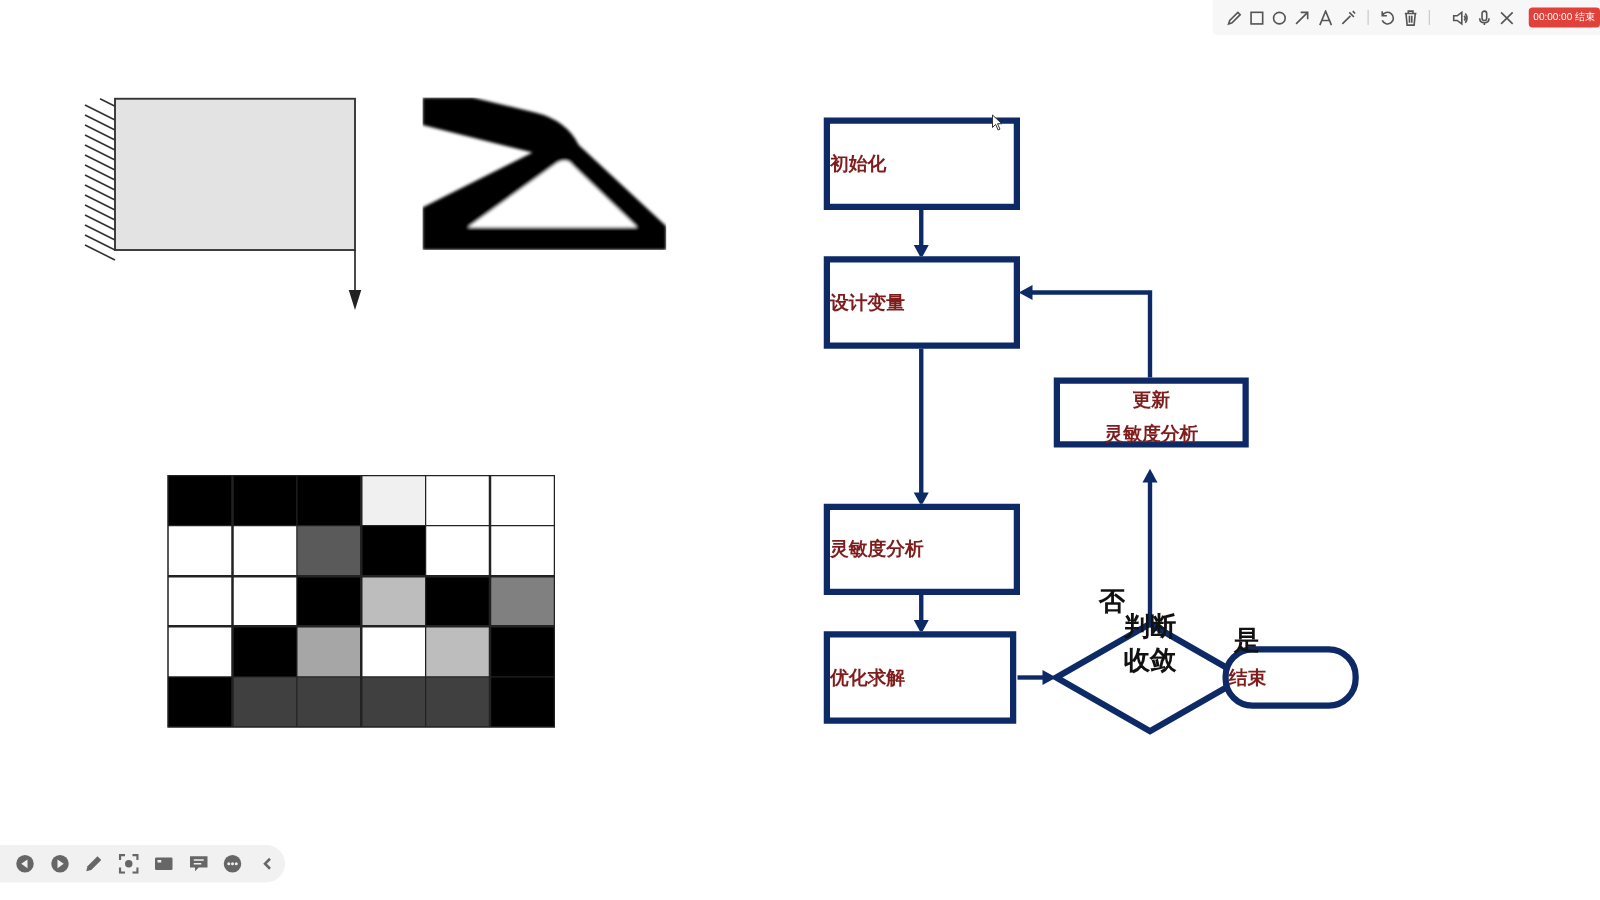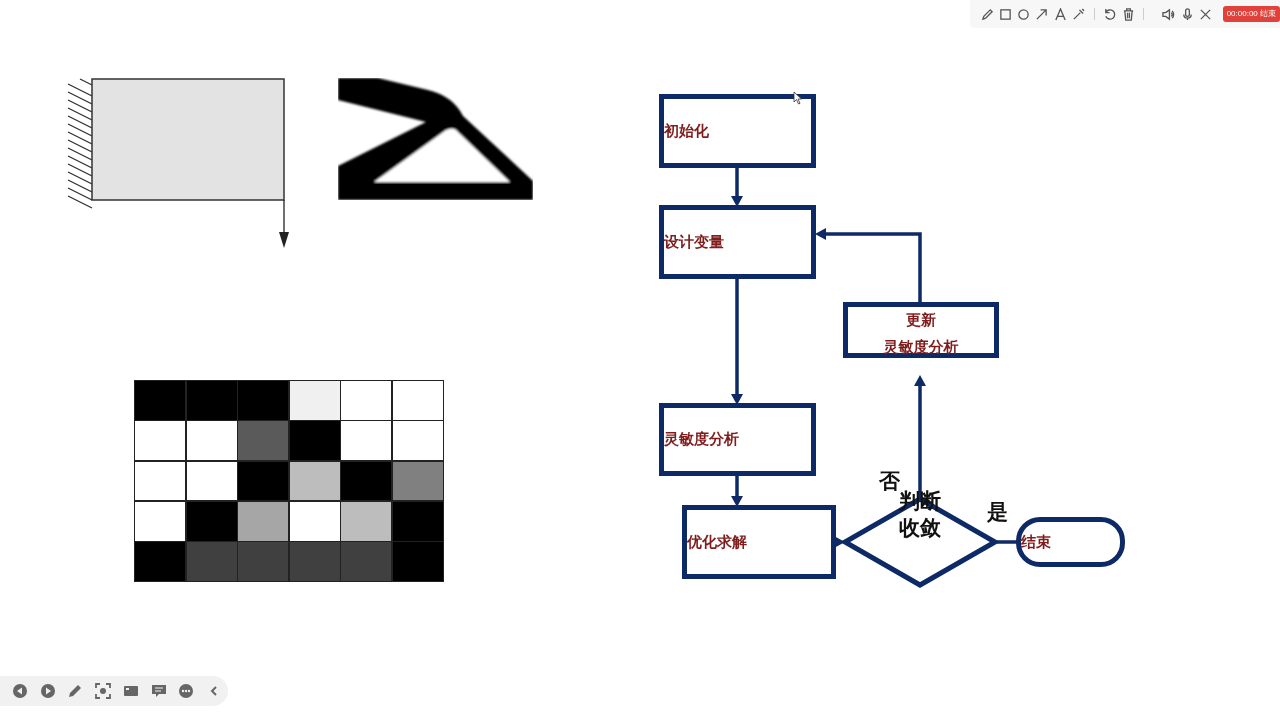--- a/index.html
+++ b/index.html
@@ -156,32 +156,32 @@
 
 <div class="fc-box" style="left:659px;top:94px;width:157px;height:74px;">
   <span>初始化</span>
 </div>
 <div class="fc-box" style="left:659px;top:205px;width:157px;height:74px;">
   <span>设计变量</span>
 </div>
 <div class="fc-box" style="left:659px;top:403px;width:157px;height:73px;">
   <span>灵敏度分析</span>
 </div>
-<div class="fc-box" style="left:682px;top:505px;width:154px;height:74px;">
+<div class="fc-box" style="left:659px;top:505px;width:154px;height:74px;">
   <span>优化求解</span>
 </div>
 <div class="fc-box" style="left:843px;top:302px;width:156px;height:56px;flex-direction:column;">
   <span>更新</span>
   <span>灵敏度分析</span>
 </div>
 <div class="fc-diamond-text" style="left:880px;top:488px;width:80px;">
   <div>判断</div>
   <div>收敛</div>
 </div>
-<div class="fc-box fc-pill" style="left:1016px;top:517px;width:109px;height:50px;">
+<div class="fc-box fc-pill" style="left:978px;top:517px;width:109px;height:50px;">
   <span>结束</span>
 </div>
 <div class="fc-label" style="left:879px;top:467px;">否</div>
 <div class="fc-label" style="left:987px;top:498px;">是</div>
 
 <div class="top-toolbar">
   <div class="tb-btn">
     <svg viewBox="0 0 14 14">
         <path d="M2,12 L3,9 L10,2 L12,4 L5,11 Z"></path>
       </svg>

